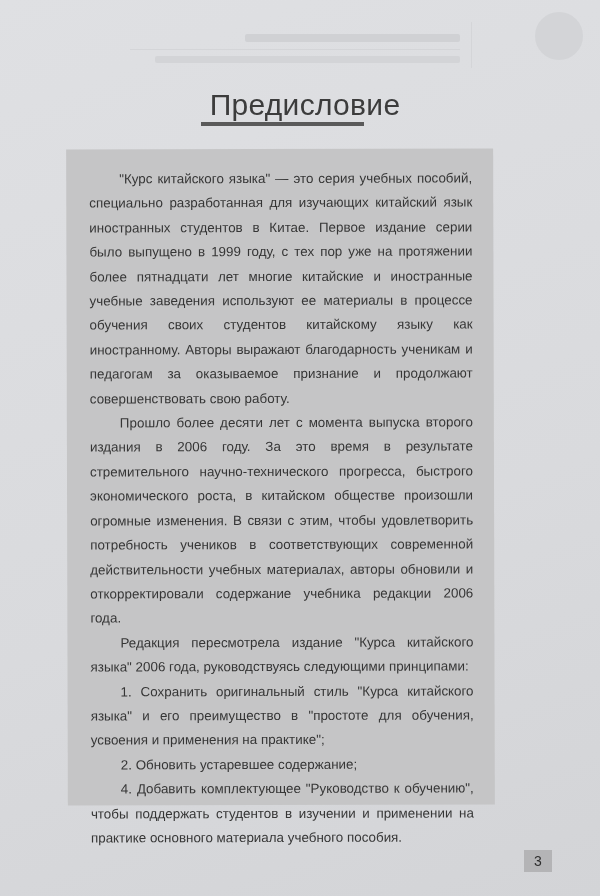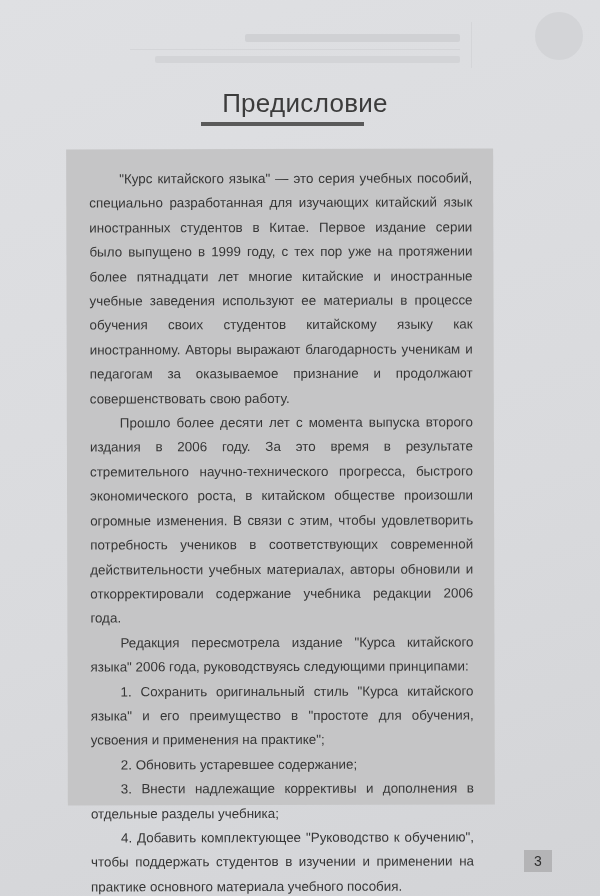--- a/index.html
+++ b/index.html
@@ -25,21 +25,21 @@
   }
   .bleed-header .vbar {
     position: absolute; right: -12px; top: 0; width: 1px; height: 46px; background: #c6c7ca;
   }
   .bleed-logo {
     position: absolute; left: 535px; top: 12px; width: 48px; height: 48px;
     border-radius: 50%; background: #cfd0d3; opacity: 0.7;
   }
   .title {
     position: absolute; left: 16px; right: 0; top: 88px; text-align: center;
-    font-size: 26px; color: #3c3c3c; letter-spacing: 0.3px;
+    font-size: 30px; color: #3c3c3c; letter-spacing: 0.3px;
     padding-right: 6px;
   }
   .title-underline {
     position: absolute; left: 201px; top: 122px; width: 163px; height: 4px;
     background: #5a5a5a;
   }
   .box {
     position: absolute; left: 67px; top: 149px; width: 427px; height: 656px;
     background: #c5c5c6;
     transform: rotate(-0.15deg);
@@ -70,18 +70,17 @@
 <div class="title">Предисловие</div>
 <div class="title-underline"></div>
 
 <div class="box">
   <div class="box-text">
     <p>"Курс китайского языка" — это серия учебных пособий, специально разработанная для изучающих китайский язык иностранных студентов в Китае. Первое издание серии было выпущено в 1999 году, с тех пор уже на протяжении более пятнадцати лет многие китайские и иностранные учебные заведения используют ее материалы в процессе обучения своих студентов китайскому языку как иностранному. Авторы выражают благодарность ученикам и педагогам за оказываемое признание и продолжают совершенствовать свою работу.</p>
     <p>Прошло более десяти лет с момента выпуска второго издания в 2006 году. За это время в результате стремительного научно-технического прогресса, быстрого экономического роста, в китайском обществе произошли огромные изменения. В связи с этим, чтобы удовлетворить потребность учеников в соответствующих современной действительности учебных материалах, авторы обновили и откорректировали содержание учебника редакции 2006 года.</p>
     <p>Редакция пересмотрела издание "Курса китайского языка" 2006 года, руководствуясь следующими принципами:</p>
     <p>1. Сохранить оригинальный стиль "Курса китайского языка" и его преимущество в "простоте для обучения, усвоения и применения на практике";</p>
     <p>2. Обновить устаревшее содержание;</p>
-    <p>3. Внести надлежащие коррективы и дополнения в отдельные разделы учебника;</p>
     <p>4. Добавить комплектующее "Руководство к обучению", чтобы поддержать студентов в изучении и применении на практике основного материала учебного пособия.</p>
   </div>
 </div>
 
 <div class="page-num">3</div>
 
 </body></html>

